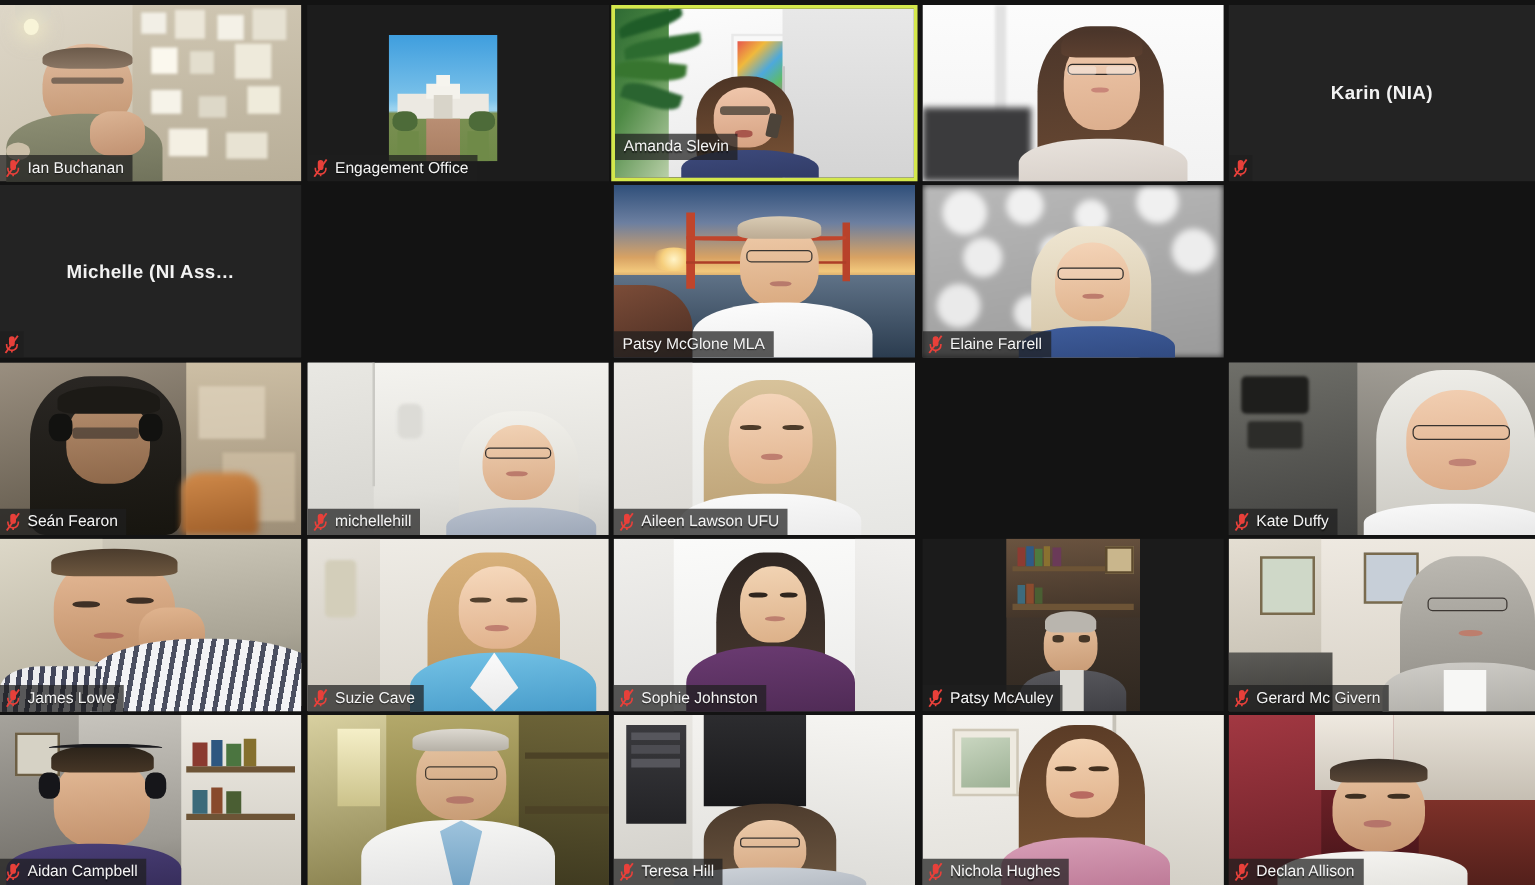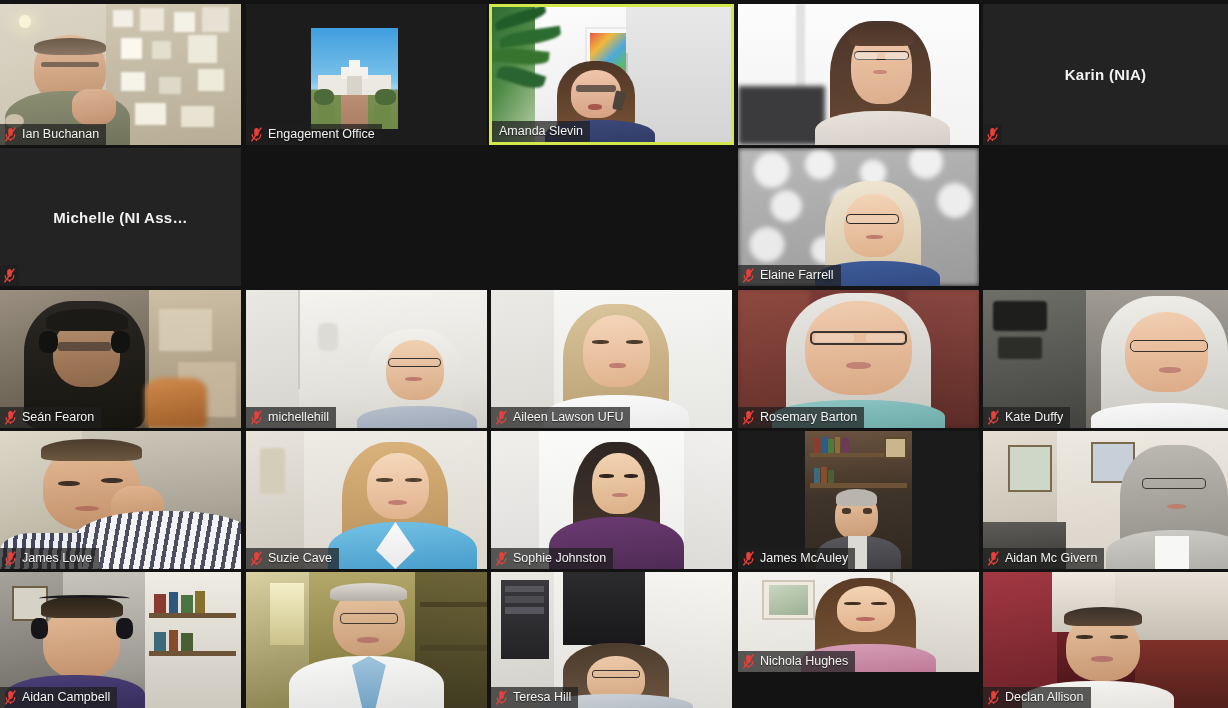--- a/index.html
+++ b/index.html
@@ -172,21 +172,21 @@
       <div style="position:absolute;left:56%;top:34%;width:2px;height:66%;background:#c5c5c5;"></div>
 
       <div class="figure" style="left:32%;top:46%;width:23%;height:40%;background:linear-gradient(175deg,#efc6ab,#d39f7f);"></div>
       <div style="position:absolute;left:27%;top:40%;width:33%;height:56%;background:linear-gradient(175deg,#4c3425,#7a5336);border-radius:45% 45% 22% 22%;"></div>
       <div class="figure" style="left:33%;top:47%;width:21%;height:35%;background:linear-gradient(175deg,#f0c7ac,#d5a181);"></div>
       <div style="position:absolute;left:35%;top:58%;width:17%;height:5%;background:#4a4238;border-radius:3px;opacity:0.8;"></div>
       <div style="position:absolute;left:40%;top:72%;width:6%;height:4%;background:#a8574c;border-radius:40%;"></div>
       <div style="position:absolute;left:51%;top:62%;width:4%;height:14%;background:#4c4339;border-radius:2px;transform:rotate(12deg);"></div>
       <div class="shoulders" style="left:22%;top:84%;width:46%;height:24%;background:linear-gradient(175deg,#3d4a7c,#2d3760);"></div>
     </div>
-    <div class="badge" style="left:3px;bottom:3px;">
+    <div class="badge" style="left:3px;bottom:17px;">
       <span class="badge-label" style="margin-left:3px;">Amanda Slevin</span>
     </div>
   </div>
 
   <div class="tile" style="left:738px;top:4px;width:241px;height:141px;">
     <div class="video">
       <div class="bg" style="background:linear-gradient(180deg,#fcfcfc,#f2f2f2);"></div>
       <div class="soft" style="position:absolute;left:24%;top:0;width:4%;height:62%;background:#e2e2e2;"></div>
       <div class="soft2" style="position:absolute;left:0;top:58%;width:36%;height:42%;background:#3b3b3d;"></div>
 
@@ -223,20 +223,42 @@
       <svg class="mic-muted" viewBox="0 0 13 15">
         <rect x="4.2" y="1" width="4.6" height="8" rx="2.3" fill="#e8403a"></rect>
         <path d="M2.3 7.2v0.9c0 2.3 1.9 4.2 4.2 4.2s4.2-1.9 4.2-4.2V7.2" stroke="#e8403a" stroke-width="1.3" fill="none"></path>
         <line x1="6.5" y1="12.3" x2="6.5" y2="14" stroke="#e8403a" stroke-width="1.3"></line>
         <line x1="11.3" y1="0.6" x2="1.4" y2="14.4" stroke="#e8403a" stroke-width="1.5"></line>
       </svg>
     </div>
   </div>
 
 
+  <div class="tile" style="left:491px;top:148px;width:241px;height:138px;">
+    <div class="video">
+
+      <div class="bg" style="background:linear-gradient(180deg,#2f4f7a 0%,#6c7fa0 22%,#d8a263 42%,#f2c87c 50%,#a8764f 58%,#3c4e63 72%,#223245 100%);"></div>
+      <div style="position:absolute;left:12%;top:36%;width:16%;height:14%;background:radial-gradient(circle,#fff4c8 0%,#f6cf7d 45%,rgba(246,207,125,0) 75%);border-radius:50%;"></div>
+      <div style="position:absolute;left:0;top:52%;width:100%;height:48%;background:linear-gradient(180deg,#5f7287,#2b3c4f);"></div>
+      <div style="position:absolute;left:24%;top:16%;width:3%;height:44%;background:#c0452b;"></div>
+      <div style="position:absolute;left:76%;top:22%;width:2.4%;height:34%;background:#b8422a;"></div>
+      <div style="position:absolute;left:24%;top:30%;width:53%;height:2.5%;background:#c0452b;border-radius:0 0 60% 60%;"></div>
+      <div style="position:absolute;left:24%;top:44%;width:53%;height:1.6%;background:#ad3e27;"></div>
+      <div style="position:absolute;left:0;top:58%;width:26%;height:42%;background:linear-gradient(160deg,#7b4c38,#4a2d22);border-radius:0 60% 0 0;"></div>
+
+      <div class="figure" style="left:42%;top:22%;width:26%;height:48%;background:linear-gradient(175deg,#f0cdac,#d9a97f);"></div>
+      <div style="position:absolute;left:41%;top:18%;width:28%;height:13%;background:linear-gradient(180deg,#d9cbb4,#bcab93);border-radius:50% 50% 20% 20%;"></div>
+      <div style="position:absolute;left:44%;top:38%;width:22%;height:7%;border:1.6px solid #3a3632;border-radius:4px;"></div>
+      <div style="position:absolute;left:52%;top:56%;width:7%;height:3%;background:#b87a6c;border-radius:40%;"></div>
+      <div class="shoulders" style="left:26%;top:68%;width:60%;height:40%;background:linear-gradient(175deg,#fdfdfd,#e7e7e7);"></div>
+    </div>
+    <div class="badge">
+      <span class="badge-label" style="margin-left:3px;">Patsy McGlone MLA</span>
+    </div>
+  </div>
 
   <div class="tile" style="left:738px;top:148px;width:241px;height:138px;">
     <div class="video">
       <div class="bg soft2" style="background:
         radial-gradient(circle at 14% 16%, #f0f0f0 7%, transparent 8%),
         radial-gradient(circle at 34% 12%, #f0f0f0 7%, transparent 8%),
         radial-gradient(circle at 56% 18%, #f0f0f0 7%, transparent 8%),
         radial-gradient(circle at 78% 10%, #f0f0f0 7%, transparent 8%),
         radial-gradient(circle at 20% 42%, #ededed 7%, transparent 8%),
         radial-gradient(circle at 44% 38%, #ededed 7%, transparent 8%),
@@ -331,44 +353,20 @@
       <svg class="mic-muted" viewBox="0 0 13 15">
         <rect x="4.2" y="1" width="4.6" height="8" rx="2.3" fill="#e8403a"></rect>
         <path d="M2.3 7.2v0.9c0 2.3 1.9 4.2 4.2 4.2s4.2-1.9 4.2-4.2V7.2" stroke="#e8403a" stroke-width="1.3" fill="none"></path>
         <line x1="6.5" y1="12.3" x2="6.5" y2="14" stroke="#e8403a" stroke-width="1.3"></line>
         <line x1="11.3" y1="0.6" x2="1.4" y2="14.4" stroke="#e8403a" stroke-width="1.5"></line>
       </svg>
       <span class="badge-label">Aileen Lawson UFU</span>
     </div>
   </div>
 
-  <div class="tile" style="left:738px;top:290px;width:241px;height:138px;">
-    <div class="video">
-      <div class="bg" style="background:linear-gradient(175deg,#7c3c38,#5c2c28 60%,#3e1f1c 100%);"></div>
-      <div class="soft2" style="position:absolute;left:0;top:0;width:30%;height:100%;background:linear-gradient(170deg,#8f4a40,#63302a);"></div>
-      <div class="soft2" style="position:absolute;left:70%;top:0;width:30%;height:100%;background:linear-gradient(190deg,#8a4740,#5a2a26);"></div>
-
-      <div style="position:absolute;left:20%;top:2%;width:60%;height:98%;background:linear-gradient(175deg,#e9e7e3,#c8c5be);border-radius:42% 42% 10% 10%;"></div>
-      <div class="figure" style="left:28%;top:8%;width:44%;height:68%;background:linear-gradient(175deg,#f0cdb0,#d9a884);"></div>
-      <div style="position:absolute;left:30%;top:30%;width:40%;height:10%;border:2px solid #3a3532;border-radius:5px;"></div>
-      <div style="position:absolute;left:32%;top:32%;width:16%;height:6%;background:rgba(255,255,255,0.22);border-radius:3px;"></div>
-      <div style="position:absolute;left:53%;top:32%;width:16%;height:6%;background:rgba(255,255,255,0.22);border-radius:3px;"></div>
-      <div style="position:absolute;left:45%;top:52%;width:10%;height:5%;background:#c08275;border-radius:45%;"></div>
-      <div class="shoulders" style="left:14%;top:80%;width:72%;height:26%;background:linear-gradient(175deg,#8fc6c4,#66a6a4);"></div>
-    </div>
-    <div class="badge">
-      <svg class="mic-muted" viewBox="0 0 13 15">
-        <rect x="4.2" y="1" width="4.6" height="8" rx="2.3" fill="#e8403a"></rect>
-        <path d="M2.3 7.2v0.9c0 2.3 1.9 4.2 4.2 4.2s4.2-1.9 4.2-4.2V7.2" stroke="#e8403a" stroke-width="1.3" fill="none"></path>
-        <line x1="6.5" y1="12.3" x2="6.5" y2="14" stroke="#e8403a" stroke-width="1.3"></line>
-        <line x1="11.3" y1="0.6" x2="1.4" y2="14.4" stroke="#e8403a" stroke-width="1.5"></line>
-      </svg>
-      <span class="badge-label">Rosemary Barton</span>
-    </div>
-  </div>
 
   <div class="tile" style="left:983px;top:290px;width:245px;height:138px;">
     <div class="video">
       <div class="bg" style="background:linear-gradient(175deg,#8b8b86,#5e5e59 65%,#3b3b37 100%);"></div>
       <div style="position:absolute;left:0;top:0;width:42%;height:100%;background:linear-gradient(170deg,#6f6f69,#424240);"></div>
       <div class="soft" style="position:absolute;left:4%;top:8%;width:22%;height:22%;background:#1e1e1c;border-radius:4px;"></div>
       <div class="soft" style="position:absolute;left:6%;top:34%;width:18%;height:16%;background:#2c2c29;border-radius:3px;"></div>
       <div style="position:absolute;left:42%;top:0;width:58%;height:100%;background:linear-gradient(185deg,#a39f97,#6e6b64);"></div>
 
       <div style="position:absolute;left:48%;top:4%;width:52%;height:96%;background:linear-gradient(175deg,#efeee9,#c9c7c0);border-radius:42% 42% 10% 10%;"></div>
@@ -486,21 +484,21 @@
       <div class="shoulders" style="left:10%;top:76%;width:80%;height:30%;background:linear-gradient(175deg,#59595e,#3b3b40);"></div>
       <div style="position:absolute;left:40%;top:76%;width:18%;height:24%;background:#dcdad4;"></div>
     </div>
     <div class="badge">
       <svg class="mic-muted" viewBox="0 0 13 15">
         <rect x="4.2" y="1" width="4.6" height="8" rx="2.3" fill="#e8403a"></rect>
         <path d="M2.3 7.2v0.9c0 2.3 1.9 4.2 4.2 4.2s4.2-1.9 4.2-4.2V7.2" stroke="#e8403a" stroke-width="1.3" fill="none"></path>
         <line x1="6.5" y1="12.3" x2="6.5" y2="14" stroke="#e8403a" stroke-width="1.3"></line>
         <line x1="11.3" y1="0.6" x2="1.4" y2="14.4" stroke="#e8403a" stroke-width="1.5"></line>
       </svg>
-      <span class="badge-label">James McAuley</span>
+      <span class="badge-label">Patsy McAuley</span>
     </div>
   </div>
 
   <div class="tile" style="left:983px;top:431px;width:245px;height:138px;">
     <div class="video">
       <div class="bg" style="background:linear-gradient(175deg,#efeae2,#d7d1c6);"></div>
       <div style="position:absolute;left:0;top:0;width:30%;height:70%;background:linear-gradient(170deg,#e4ded2,#c9c3b6);"></div>
       <div class="poster" style="left:10%;top:10%;width:18%;height:34%;background:#cfd8c8;border-color:#7a6b4e;"></div>
       <div class="poster" style="left:44%;top:8%;width:18%;height:30%;background:#c7cfd8;border-color:#7a6b4e;"></div>
       <div style="position:absolute;left:0;top:66%;width:34%;height:34%;background:linear-gradient(175deg,#5d5c58,#3a3936);"></div>
@@ -512,21 +510,21 @@
       <div class="shoulders" style="left:50%;top:72%;width:58%;height:36%;background:linear-gradient(175deg,#cfcdc8,#a9a7a1);"></div>
       <div style="position:absolute;left:70%;top:76%;width:14%;height:30%;background:#f7f7f5;"></div>
     </div>
     <div class="badge">
       <svg class="mic-muted" viewBox="0 0 13 15">
         <rect x="4.2" y="1" width="4.6" height="8" rx="2.3" fill="#e8403a"></rect>
         <path d="M2.3 7.2v0.9c0 2.3 1.9 4.2 4.2 4.2s4.2-1.9 4.2-4.2V7.2" stroke="#e8403a" stroke-width="1.3" fill="none"></path>
         <line x1="6.5" y1="12.3" x2="6.5" y2="14" stroke="#e8403a" stroke-width="1.3"></line>
         <line x1="11.3" y1="0.6" x2="1.4" y2="14.4" stroke="#e8403a" stroke-width="1.5"></line>
       </svg>
-      <span class="badge-label">Aidan Mc Givern</span>
+      <span class="badge-label">Gerard Mc Givern</span>
     </div>
   </div>
 
   <div class="tile" style="left:0;top:572px;width:241px;height:136px;">
     <div class="video">
       <div class="bg" style="background:linear-gradient(175deg,#c9c6bf,#9d9a93 70%,#7a7770 100%);"></div>
       <div style="position:absolute;left:0;top:0;width:26%;height:100%;background:linear-gradient(170deg,#a6a39c,#6f6c66);"></div>
       <div class="poster" style="left:5%;top:10%;width:15%;height:26%;background:#d6d2c5;border-color:#6d5f45;"></div>
       <div style="position:absolute;left:60%;top:0;width:40%;height:100%;background:linear-gradient(180deg,#efece5,#cdc9bf);"></div>
       <div class="shelf" style="left:62%;top:30%;width:36%;height:4%;"></div>
@@ -595,21 +593,21 @@
       <svg class="mic-muted" viewBox="0 0 13 15">
         <rect x="4.2" y="1" width="4.6" height="8" rx="2.3" fill="#e8403a"></rect>
         <path d="M2.3 7.2v0.9c0 2.3 1.9 4.2 4.2 4.2s4.2-1.9 4.2-4.2V7.2" stroke="#e8403a" stroke-width="1.3" fill="none"></path>
         <line x1="6.5" y1="12.3" x2="6.5" y2="14" stroke="#e8403a" stroke-width="1.3"></line>
         <line x1="11.3" y1="0.6" x2="1.4" y2="14.4" stroke="#e8403a" stroke-width="1.5"></line>
       </svg>
       <span class="badge-label">Teresa Hill</span>
     </div>
   </div>
 
-  <div class="tile" style="left:738px;top:572px;width:241px;height:100px;">
+  <div class="tile" style="left:738px;top:572px;width:241px;height:136px;">
     <div class="video">
       <div class="bg" style="background:linear-gradient(175deg,#f4f2ee,#e2e0da);"></div>
       <div class="poster" style="left:10%;top:8%;width:22%;height:40%;background:#eeeae0;border-color:#cfc8b8;"></div>
       <div style="position:absolute;left:13%;top:13%;width:16%;height:30%;background:linear-gradient(160deg,#c9d6c0,#9cb094);"></div>
       <div style="position:absolute;left:64%;top:0;width:36%;height:100%;background:linear-gradient(185deg,#efece5,#d3cfc6);"></div>
       <div style="position:absolute;left:63%;top:0;width:3px;height:100%;background:#c6c2b8;"></div>
 
       <div style="position:absolute;left:32%;top:6%;width:42%;height:94%;background:linear-gradient(175deg,#5a3b26,#7d5836);border-radius:44% 44% 12% 12%;"></div>
       <div class="figure" style="left:41%;top:14%;width:24%;height:46%;background:linear-gradient(175deg,#f4d5b6,#dfb089);"></div>
       <div style="position:absolute;left:44%;top:30%;width:7%;height:3%;background:#43301f;border-radius:40%;"></div>

